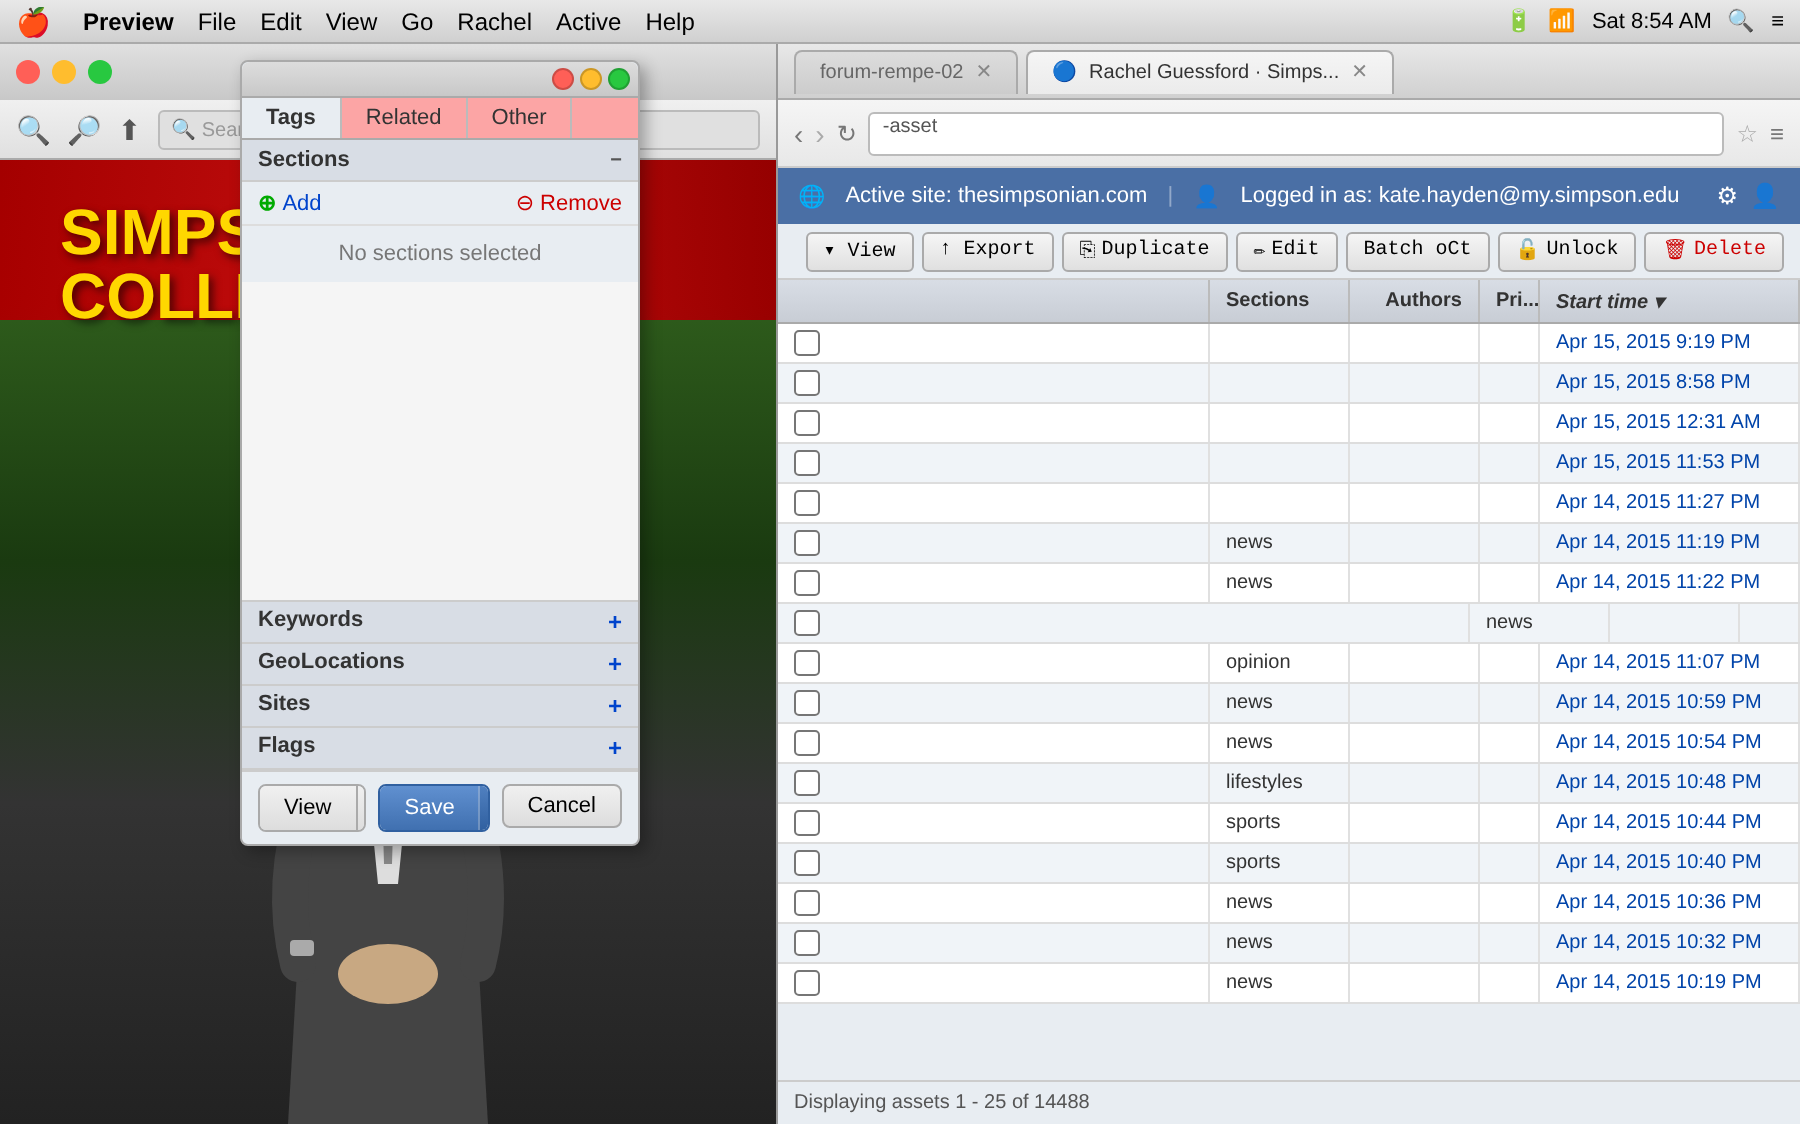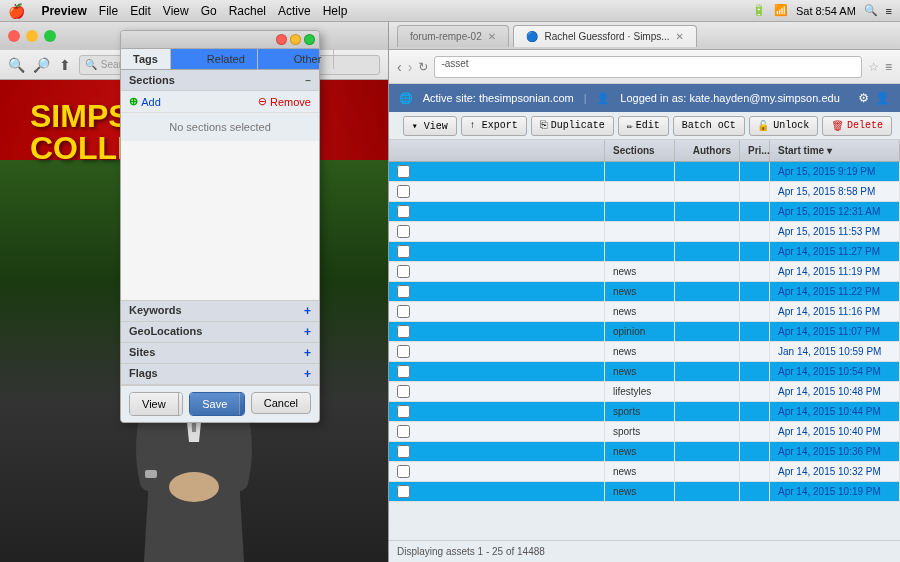--- a/index.html
+++ b/index.html
@@ -109,26 +109,26 @@
       display: flex; background: linear-gradient(to bottom, #d8dde5, #c8cdd5);
       border-bottom: 1px solid #aaa; height: 22px;
     }
     .th {
       padding: 3px 8px; font-size: 10px; font-weight: 600; color: #333;
       border-right: 1px solid #bbb; display: flex; align-items: center;
     }
     .th-sections { width: 70px; }
     .th-authors { width: 65px; justify-content: flex-end; }
     .th-pri { width: 30px; }
-    .th-start { width: 130px; }
+    .th-start { width: 130px; font-style: italic; }
 
     .table-body { overflow-y: auto; height: calc(540px - 28px - 34px - 28px - 28px - 22px - 24px - 22px); }
     .table-row {
       display: flex; height: 20px; align-items: center;
-      border-bottom: 1px solid #ddd; background: #0ea5e9;
+      border-bottom: 1px solid #ddd; background: #ffffff;
     }
     .table-row:nth-child(even) { background: #f0f4f8; }
     .td {
       padding: 2px 8px; font-size: 10px; color: #333;
       border-right: 1px solid #e0e0e0; height: 100%; display: flex; align-items: center;
       overflow: hidden; white-space: nowrap;
     }
     .td-sections { width: 70px; }
     .td-authors { width: 65px; }
     .td-pri { width: 30px; }
@@ -152,21 +152,21 @@
       display: flex; align-items: center; justify-content: flex-end;
       padding: 0 4px; gap: 3px; border-radius: 4px 4px 0 0;
       border-bottom: 1px solid #aaa;
     }
     .modal-btn { width: 11px; height: 11px; border-radius: 50%; border: 1px solid rgba(0,0,0,0.2); cursor: pointer; }
     .modal-btn-red { background: #ff5f57; }
     .modal-btn-yellow { background: #ffbd2e; }
     .modal-btn-green { background: #28c840; }
 
     .modal-tabs {
-      display: flex; background: #3b82f6; border-bottom: 1px solid #aaa; gap: 24px;
+      display: flex; background: #fca5a5; border-bottom: 1px solid #aaa;
     }
     .modal-tab {
       padding: 4px 12px; font-size: 11px; color: #333; cursor: pointer;
       border-right: 1px solid #bbb;
     }
     .modal-tab.active {
       background: #e8edf2; font-weight: 600;
     }
 
     .modal-section-header {
@@ -452,39 +452,38 @@
     <div class="td td-pri"></div>
     <div class="td td-start">Apr 14, 2015 11:22 PM</div>
   </div>
             <div class="table-row">
     <div class="td td-spacer" style="flex:1;">
       <input type="checkbox" style="margin: 0px;">
     </div>
     <div class="td td-sections">news</div>
     <div class="td td-authors"></div>
     <div class="td td-pri"></div>
-    <div class="td td-start">Apr 14, 2015 11:16 PM</div>
   </div>
             <div class="table-row">
     <div class="td td-spacer" style="flex:1;">
       <input type="checkbox" style="margin: 0px;">
     </div>
     <div class="td td-sections">opinion</div>
     <div class="td td-authors"></div>
     <div class="td td-pri"></div>
     <div class="td td-start">Apr 14, 2015 11:07 PM</div>
   </div>
             <div class="table-row">
     <div class="td td-spacer" style="flex:1;">
       <input type="checkbox" style="margin: 0px;">
     </div>
     <div class="td td-sections">news</div>
     <div class="td td-authors"></div>
     <div class="td td-pri"></div>
-    <div class="td td-start">Jan 14, 2015 10:59 PM</div>
+    <div class="td td-start">Apr 14, 2015 10:59 PM</div>
   </div>
             <div class="table-row">
     <div class="td td-spacer" style="flex:1;">
       <input type="checkbox" style="margin: 0px;">
     </div>
     <div class="td td-sections">news</div>
     <div class="td td-authors"></div>
     <div class="td td-pri"></div>
     <div class="td td-start">Apr 14, 2015 10:54 PM</div>
   </div>

